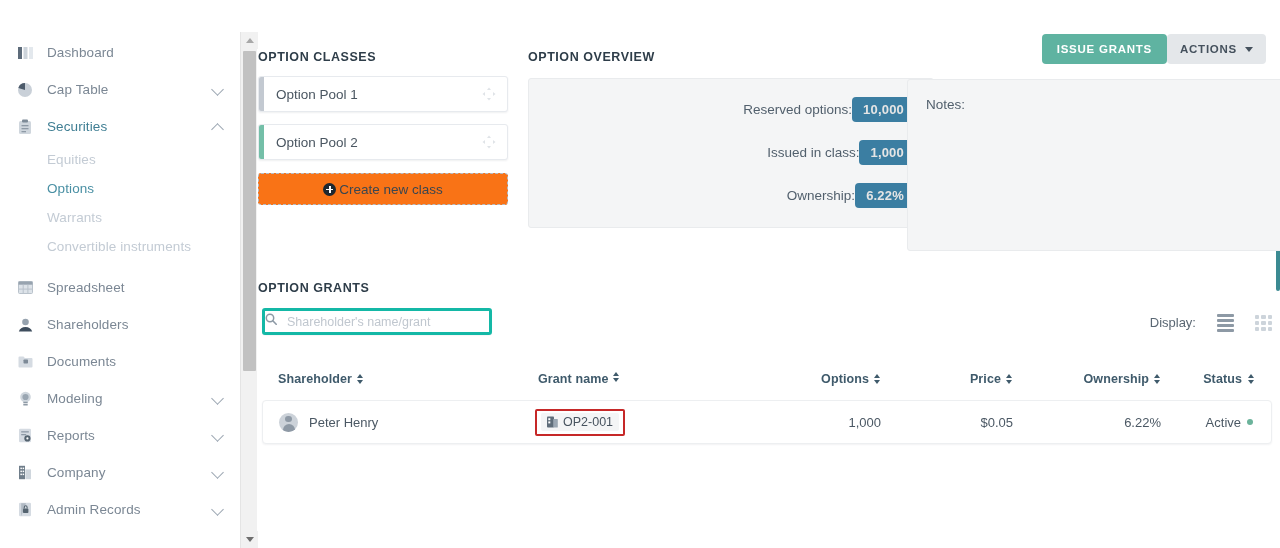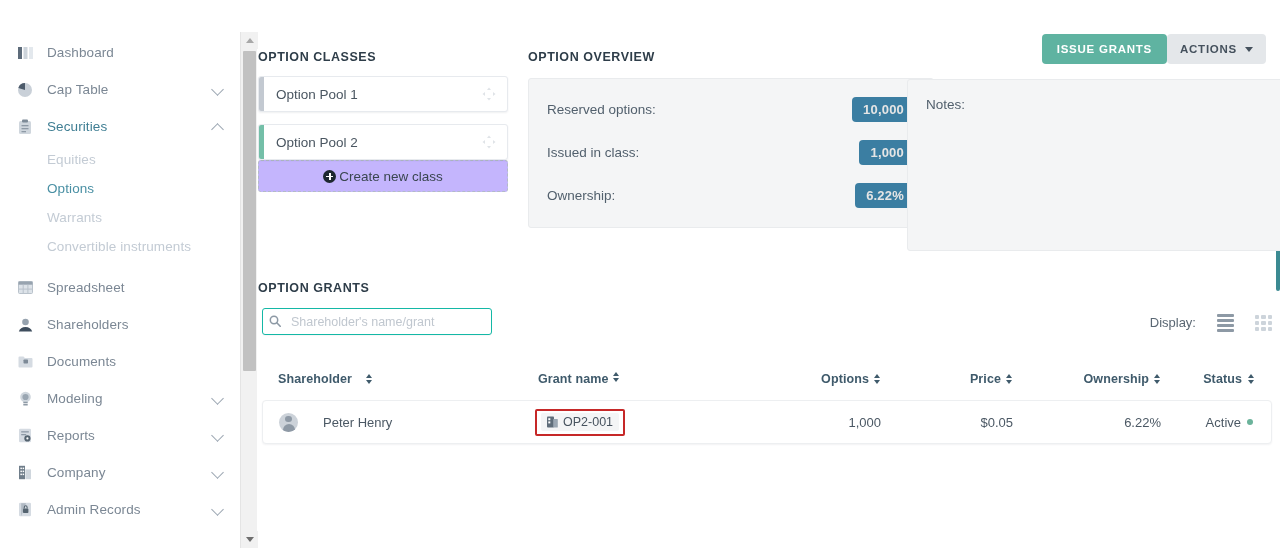--- a/index.html
+++ b/index.html
@@ -130,27 +130,28 @@
   .class-card.c-grey::before { background: #c3c9d1; }
   .class-card.c-green::before { background: #74bfa8; }
   .class-name { font-size: 13.5px; color: #4a5661; }
   .drag-handle {
     position: absolute; right: 11px; top: 50%;
     margin-top: -7px;
     width: 14px; height: 14px;
     opacity: .45;
   }
   .create-new {
+    margin-top: 13px;
     height: 32px;
     border: 1.5px dashed #b3bcc6;
     border-radius: 3px;
     display: flex; align-items: center; justify-content: center;
     gap: 3px;
     cursor: pointer;
-    background: #c4b5fd;
+    background: #f97316;
   }
   .create-new .plus {
     width: 13px; height: 13px; border-radius: 50%;
     background: #1d2730;
     position: relative;
     flex: 0 0 13px;
   }
   .create-new .plus::before, .create-new .plus::after {
     content: ""; position: absolute; background: #fff;
   }
@@ -161,21 +162,21 @@
   
   #opt-overview { position: absolute; left: 270px; top: 50px; width: 406px; }
   .overview-box {
     margin-top: 14px;
     background: #f4f5f6;
     border: 1px solid #e9ebed;
     border-radius: 3px;
     padding: 17px 18px 18px 18px;
   }
   .ov-row {
-    display: flex; align-items: center; justify-content: space-between;
+    display: flex; align-items: center; justify-content: flex-end;
     height: 27px;
     margin-bottom: 16px;
   }
   .ov-row:last-child { margin-bottom: 0; }
   .ov-label { font-size: 13.5px; color: #52606d; }
   .ov-pill {
     background: #3b7ea2;
     color: #e5e5e5;
     font-size: 13px;
     font-weight: bold;
@@ -223,25 +224,25 @@
     border-left: 4.5px solid transparent;
     border-right: 4.5px solid transparent;
     border-top: 5px solid #45515d;
   }
 
   
   #grants-title { position: absolute; left: 0; top: 281px; }
   #search-wrap {
     position: absolute; left: 4px; top: 308px;
     width: 230px; height: 27px;
-    border: 1px solid #14b8a6;
+    border: 3px solid #14b8a6;
     border-radius: 3px;
     background: #fff;
-    display: flex; align-items: center;
-    padding: 0 6px;
+    display: flex; 
+    padding: 0 0;
     box-shadow: 0 1px 1px rgba(30,40,60,.04);
   }
   #search-input {
     border: none; outline: none;
     font-size: 12.5px;
     color: #4a5661;
     background: transparent;
     width: 100%;
     margin-left: 8px;
     font-family: "Liberation Sans", sans-serif;
@@ -282,21 +283,21 @@
 
   .t-row {
     display: flex; align-items: center;
     height: 44px;
     background: #fff;
     border: 1px solid #edeff1;
     border-radius: 4px;
     box-shadow: 0 1px 2px rgba(30,40,60,.06);
     margin-top: 6px;
   }
-  .col-sh { width: 272px; padding-left: 16px; display: flex; align-items: center; gap: 14px; }
+  .col-sh { width: 272px; padding-left: 16px; display: flex; align-items: center; }
   .col-gn { width: 218px; display: flex; align-items: flex-start; justify-content: flex-start; }
   .col-op { width: 128px; text-align: right; }
   .col-pr { width: 132px; text-align: right; }
   .col-ow { width: 148px; text-align: right; }
   .col-st { flex: 1; text-align: right; padding-right: 18px; display: flex; align-items: center; justify-content: flex-end; gap: 6px; }
 
   .t-head .col-sh { padding-left: 16px; justify-content: flex-start; }
   .t-head .col-gn { justify-content: flex-start; padding-left: 4px; }
   .t-head .col-op, .t-head .col-pr, .t-head .col-ow { display: flex; justify-content: flex-end; }
   .t-head .col-st { padding-right: 18px; }

